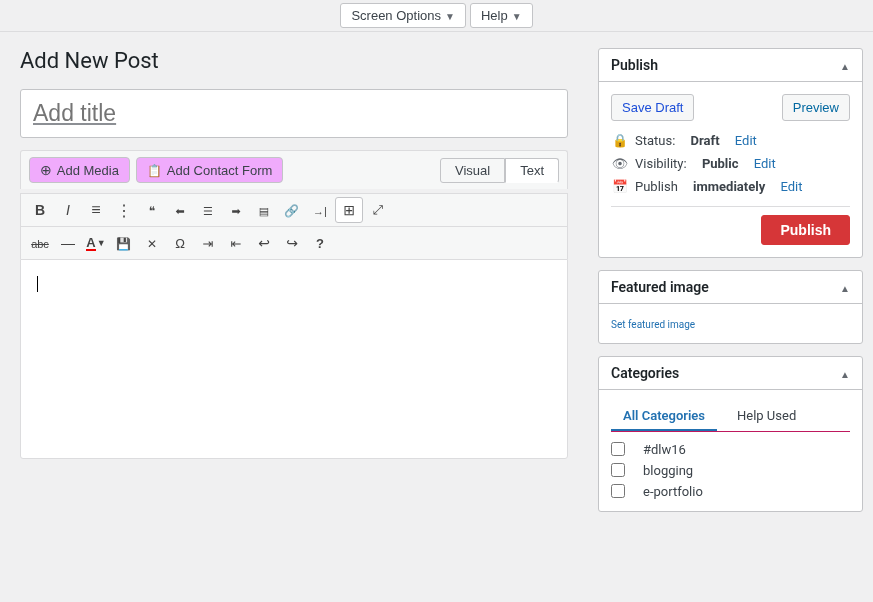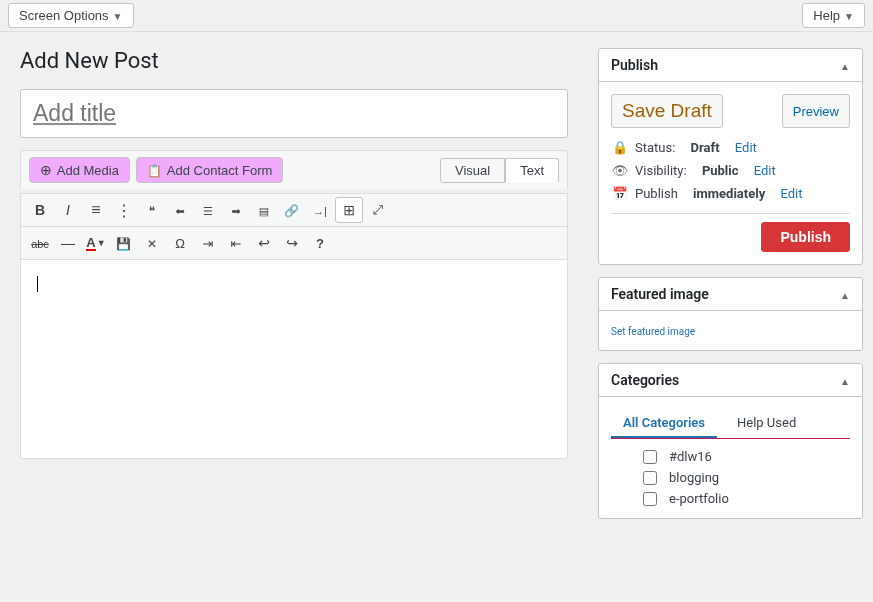--- a/index.html
+++ b/index.html
@@ -9,21 +9,21 @@
       background: #f0f0f1;
       color: #3c434a;
       width: 873px;
       height: 602px;
       overflow: hidden;
     }
 
     
     .top-bar {
       display: flex;
-      justify-content: space-between;
+      justify-content: center;
       align-items: center;
       background: #f0f0f1;
       padding: 4px 8px;
       gap: 4px;
       border-bottom: 1px solid #dcdcde;
       height: 32px;
     }
     .top-bar-btn {
       display: flex;
       align-items: center;
@@ -220,22 +220,22 @@
       display: flex;
       justify-content: space-between;
       margin-bottom: 12px;
     }
     .save-draft-btn {
       padding: 5px 10px;
       border: 1px solid #c3c4c7;
       background: #f6f7f7;
       border-radius: 3px;
       cursor: pointer;
-      font-size: 19px;
-      color: #a16207;
+      font-size: 13px;
+      color: #1d4ed8;
     }
     .preview-btn {
       padding: 5px 10px;
       border: 1px solid #c3c4c7;
       background: #f6f7f7;
       border-radius: 3px;
       cursor: pointer;
       font-size: 13px;
       color: #0369a1;
     }
@@ -308,24 +308,23 @@
       font-weight: 600;
     }
 
     .cat-list {
       display: flex;
       flex-direction: column;
       gap: 6px;
     }
     .cat-item {
       display: flex;
-      align-items: center;
-      gap: 12px;
-      font-size: 13px;
-      margin-left: 32px;
+      align-items: flex-start;
+      gap: 18px;
+      font-size: 13px;
     }
     .cat-checkbox {
       width: 14px;
       height: 14px;
       cursor: pointer;
       accent-color: #2271b1;
     }
 
     .chevron-up::before { content: "▲"; font-size: 10px; color: #646970; }
     .chevron-down::before { content: "▼"; font-size: 10px; color: #646970; }

